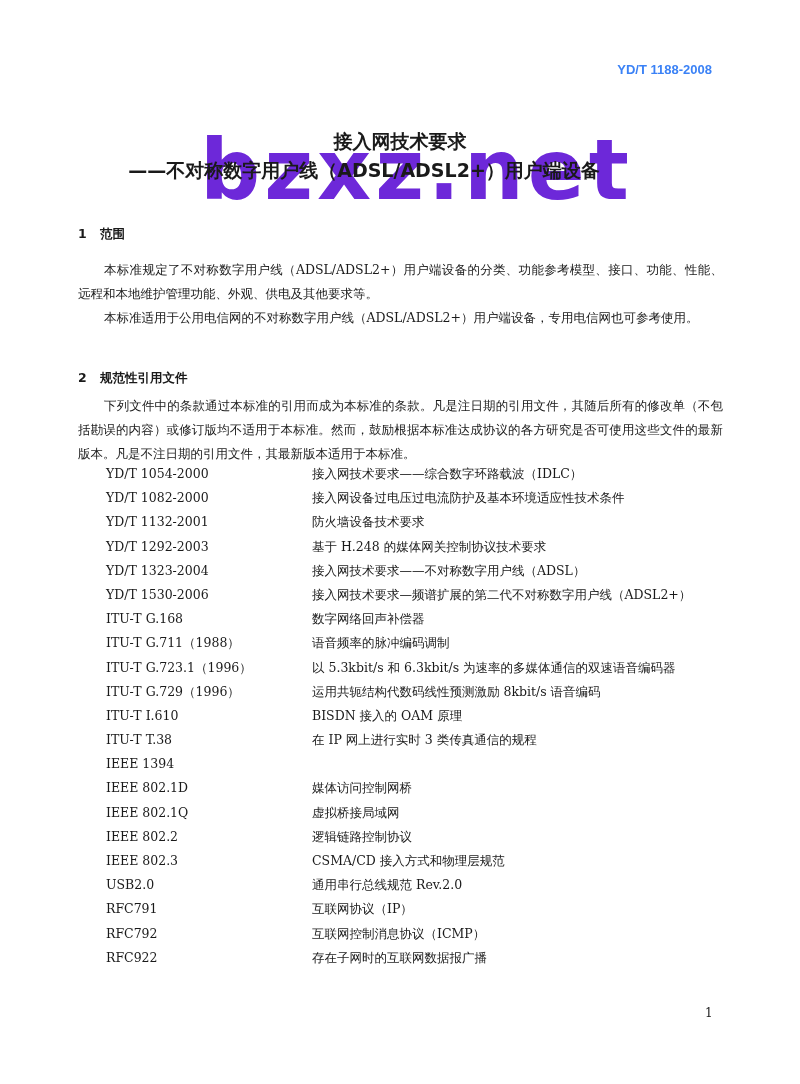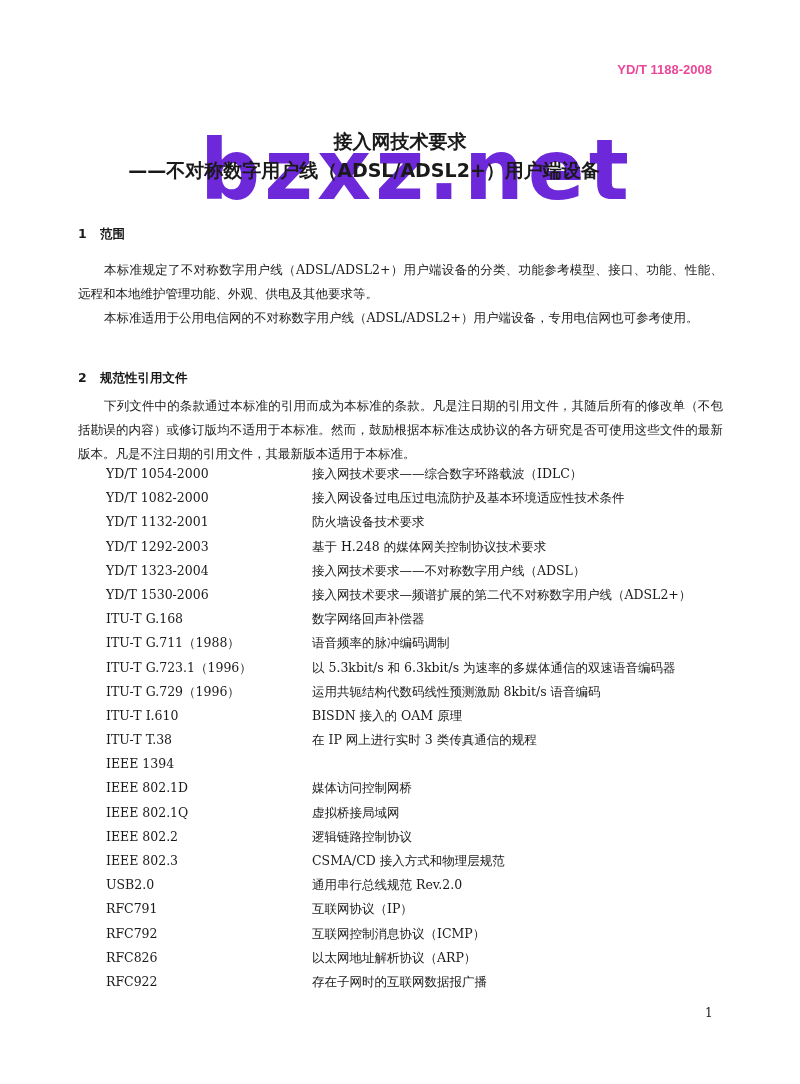--- a/index.html
+++ b/index.html
@@ -2,21 +2,21 @@
 <html><head>
 <meta charset="utf-8">
 <style>
   html, body { margin: 0; padding: 0; background: #ffffff; }
   body { width: 800px; height: 1084px; position: relative; overflow: hidden;
          font-family: "DejaVu Serif", "Liberation Serif", serif; color: #1a1a1a; }
   .page { position: absolute; left: 0; top: 0; width: 800px; height: 1084px; }
   .watermark { position: absolute; left: 200px; top: 128px; font-family: "DejaVu Sans", "Liberation Sans", sans-serif;
                font-weight: bold; font-size: 84px; letter-spacing: 4px; color: #6d28d9; z-index: 0; line-height: 1; }
   .std-code { position: absolute; right: 88px; top: 62px; font-family: "Liberation Sans", "DejaVu Sans", sans-serif;
-              font-weight: bold; font-size: 13px; color: #ec4899; z-index: 1; }
+              font-weight: bold; font-size: 13px; color: #3b82f6; z-index: 1; }
   .title1 { position: absolute; left: 0; width: 800px; top: 117px; text-align: center;
             font-family: "DejaVu Sans", sans-serif; font-weight: bold; font-size: 19px; z-index: 1; margin-top: 12px; }
   .title2 { position: absolute; left: 0; width: 708px; top: 158px; text-align: center;
             font-family: "DejaVu Sans", sans-serif; font-weight: bold; font-size: 19px; z-index: 1; padding-left: 20px; box-sizing: border-box; }
   .section-h { position: absolute; left: 78px; font-family: "DejaVu Sans", sans-serif; font-weight: bold; font-size: 12.5px; z-index: 1; }
   .section-h .num { display: inline-block; width: 22px; }
   .para { position: absolute; left: 78px; width: 645px; font-size: 12.5px; line-height: 24px; z-index: 1; text-indent: 26px; text-align: justify; }
   .refs { position: absolute; left: 106px; top: 466px; z-index: 1; }
   .ref-row { display: flex; height: 24.2px; align-items: flex-start; font-size: 12.5px; }
   .ref-code { width: 182px; }
@@ -119,23 +119,19 @@
       </div>
     <div class="ref-row">
         <span class="ref-code">RFC791</span>
         <span class="ref-title">互联网协议（IP）</span>
       </div>
     <div class="ref-row">
         <span class="ref-code">RFC792</span>
         <span class="ref-title">互联网控制消息协议（ICMP）</span>
       </div>
     <div class="ref-row">
-        <span class="ref-code">RFC826</span>
-        <span class="ref-title">以太网地址解析协议（ARP）</span>
-      </div>
-    <div class="ref-row">
         <span class="ref-code">RFC922</span>
         <span class="ref-title">存在子网时的互联网数据报广播</span>
       </div>
   </div>
 
   <div class="page-num">1</div>
 </div>
 
 </body></html>

